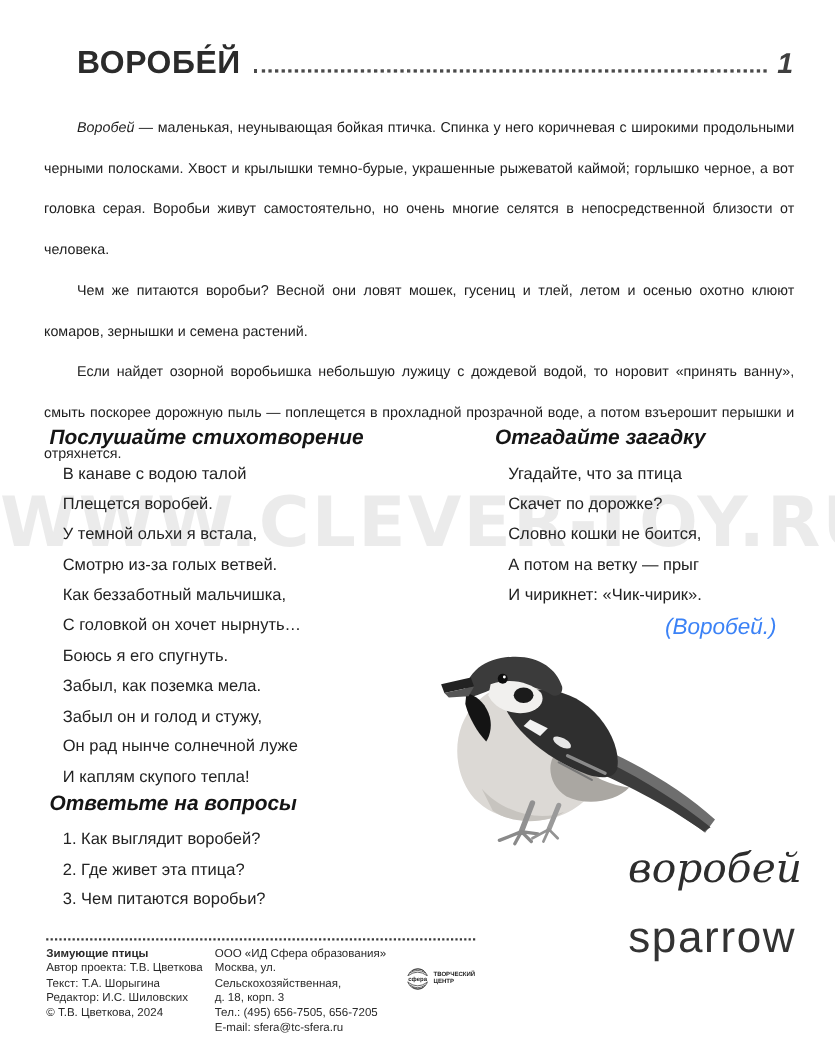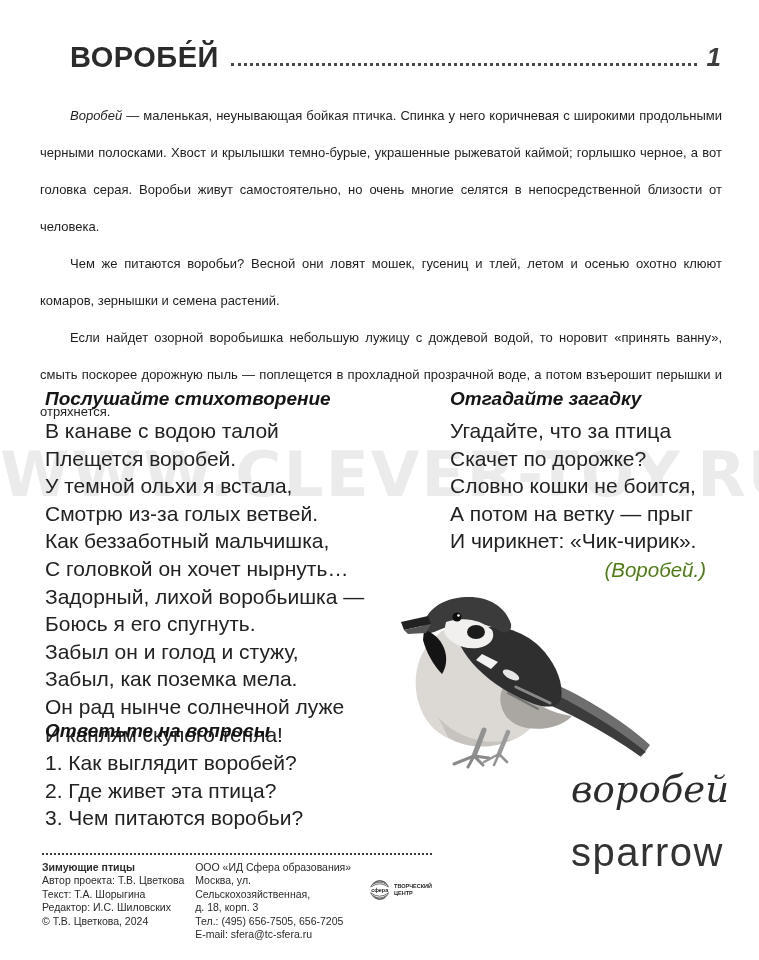--- a/index.html
+++ b/index.html
@@ -34,25 +34,25 @@
     font-size:13px;line-height:37px;text-align:justify;
   }
   .intro p{margin:0;text-indent:30px;}
   .lead-italic{font-style:italic;}
   
   .section-h{
     font-size:19px;font-weight:bold;font-style:italic;color:#151515;
     margin:0 0 5px 0;line-height:26px;
   }
   .poem-col{position:absolute;left:45px;top:386px;width:352px;}
-  .poem-line,.riddle-line,.q-line{font-size:21px;line-height:27.6px;color:#222;}
+  .poem-line,.riddle-line,.q-line{font-size:15px;line-height:27.6px;color:#222;margin-left:12px;}
   .questions{position:absolute;left:45px;top:718px;width:352px;}
   .riddle-col{position:absolute;left:450px;top:386px;width:296px;}
   .riddle-answer{
-    font-size:20.5px;line-height:27px;font-style:italic;color:#4d7c0f;
+    font-size:20.5px;line-height:27px;font-style:italic;color:#3b82f6;
     text-align:right;padding-right:40px;margin-top:1px;
   }
   
   .bird{position:absolute;left:398px;top:592px;width:258px;height:178px;}
   
   .vocab-ru{
     position:absolute;left:552px;top:768px;width:196px;text-align:center;
     font-family:"DejaVu Serif",serif;font-style:italic;font-size:37px;
     color:#2d2d2d;line-height:44px;
   }
@@ -101,24 +101,23 @@
   </div>
 
   <div class="poem-col">
     <div class="section-h">Послушайте стихотворение</div>
     <div class="poem-line">В канаве с водою талой</div>
     <div class="poem-line">Плещется воробей.</div>
     <div class="poem-line">У темной ольхи я встала,</div>
     <div class="poem-line">Смотрю из-за голых ветвей.</div>
     <div class="poem-line">Как беззаботный мальчишка,</div>
     <div class="poem-line">С головкой он хочет нырнуть…</div>
-    <div class="poem-line">Задорный, лихой воробьишка —</div>
     <div class="poem-line">Боюсь я его спугнуть.</div>
+    <div class="poem-line">Забыл, как поземка мела.</div>
     <div class="poem-line">Забыл он и голод и стужу,</div>
-    <div class="poem-line">Забыл, как поземка мела.</div>
     <div class="poem-line">Он рад нынче солнечной луже</div>
     <div class="poem-line">И каплям скупого тепла!</div>
   </div>
 
   <div class="questions">
     <div class="section-h">Ответьте на вопросы</div>
     <div class="q-line">1. Как выглядит воробей?</div>
     <div class="q-line">2. Где живет эта птица?</div>
     <div class="q-line">3. Чем питаются воробьи?</div>
   </div>

